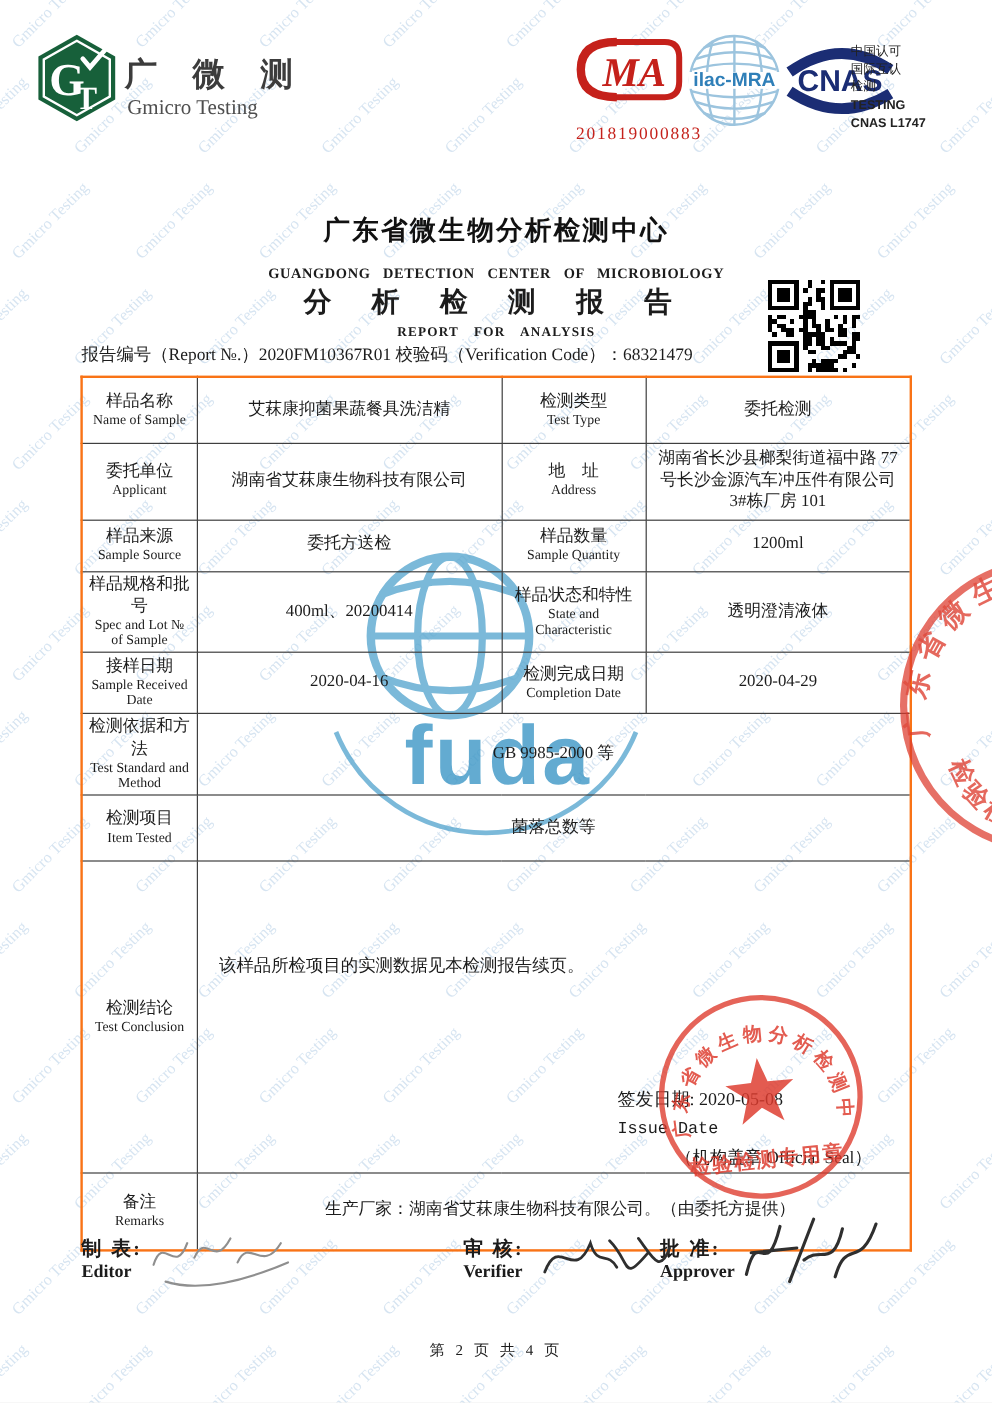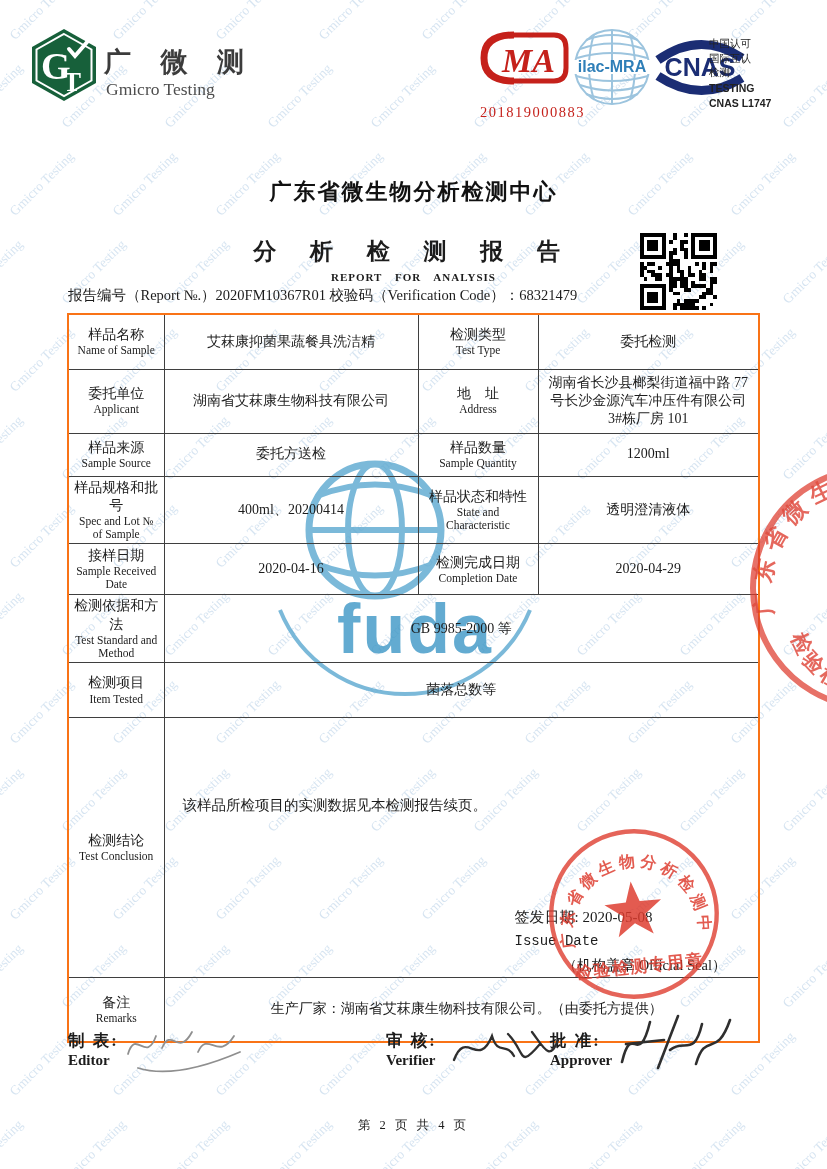--- a/index.html
+++ b/index.html
@@ -212,20 +212,21 @@
 
   <div class="hdr" id="cnas-side">
     <div>中国认可</div>
     <div>国际互认</div>
     <div>检测</div>
     <div class="b">TESTING</div>
     <div class="b">CNAS L1747</div>
   </div>
 
   <div class="ttl" id="org-cn">广东省微生物分析检测中心</div>
+  <div class="ttl" id="org-en">GUANGDONG DETECTION CENTER OF MICROBIOLOGY</div>
   <div class="ttl" id="rpt-cn">分 析 检 测 报 告</div>
   <div class="ttl" id="rpt-en">REPORT FOR ANALYSIS</div>
 
   <div id="qr"><svg width="77" height="77" viewBox="0 0 21 21" shape-rendering="crispEdges">
         <rect x="9" y="0" width="1" height="1" fill="#000"></rect>
         <rect x="12" y="0" width="1" height="1" fill="#000"></rect>
         <rect x="9" y="1" width="1" height="1" fill="#000"></rect>
         <rect x="8" y="2" width="1" height="1" fill="#000"></rect>
         <rect x="11" y="2" width="1" height="1" fill="#000"></rect>
         <rect x="12" y="2" width="1" height="1" fill="#000"></rect>

